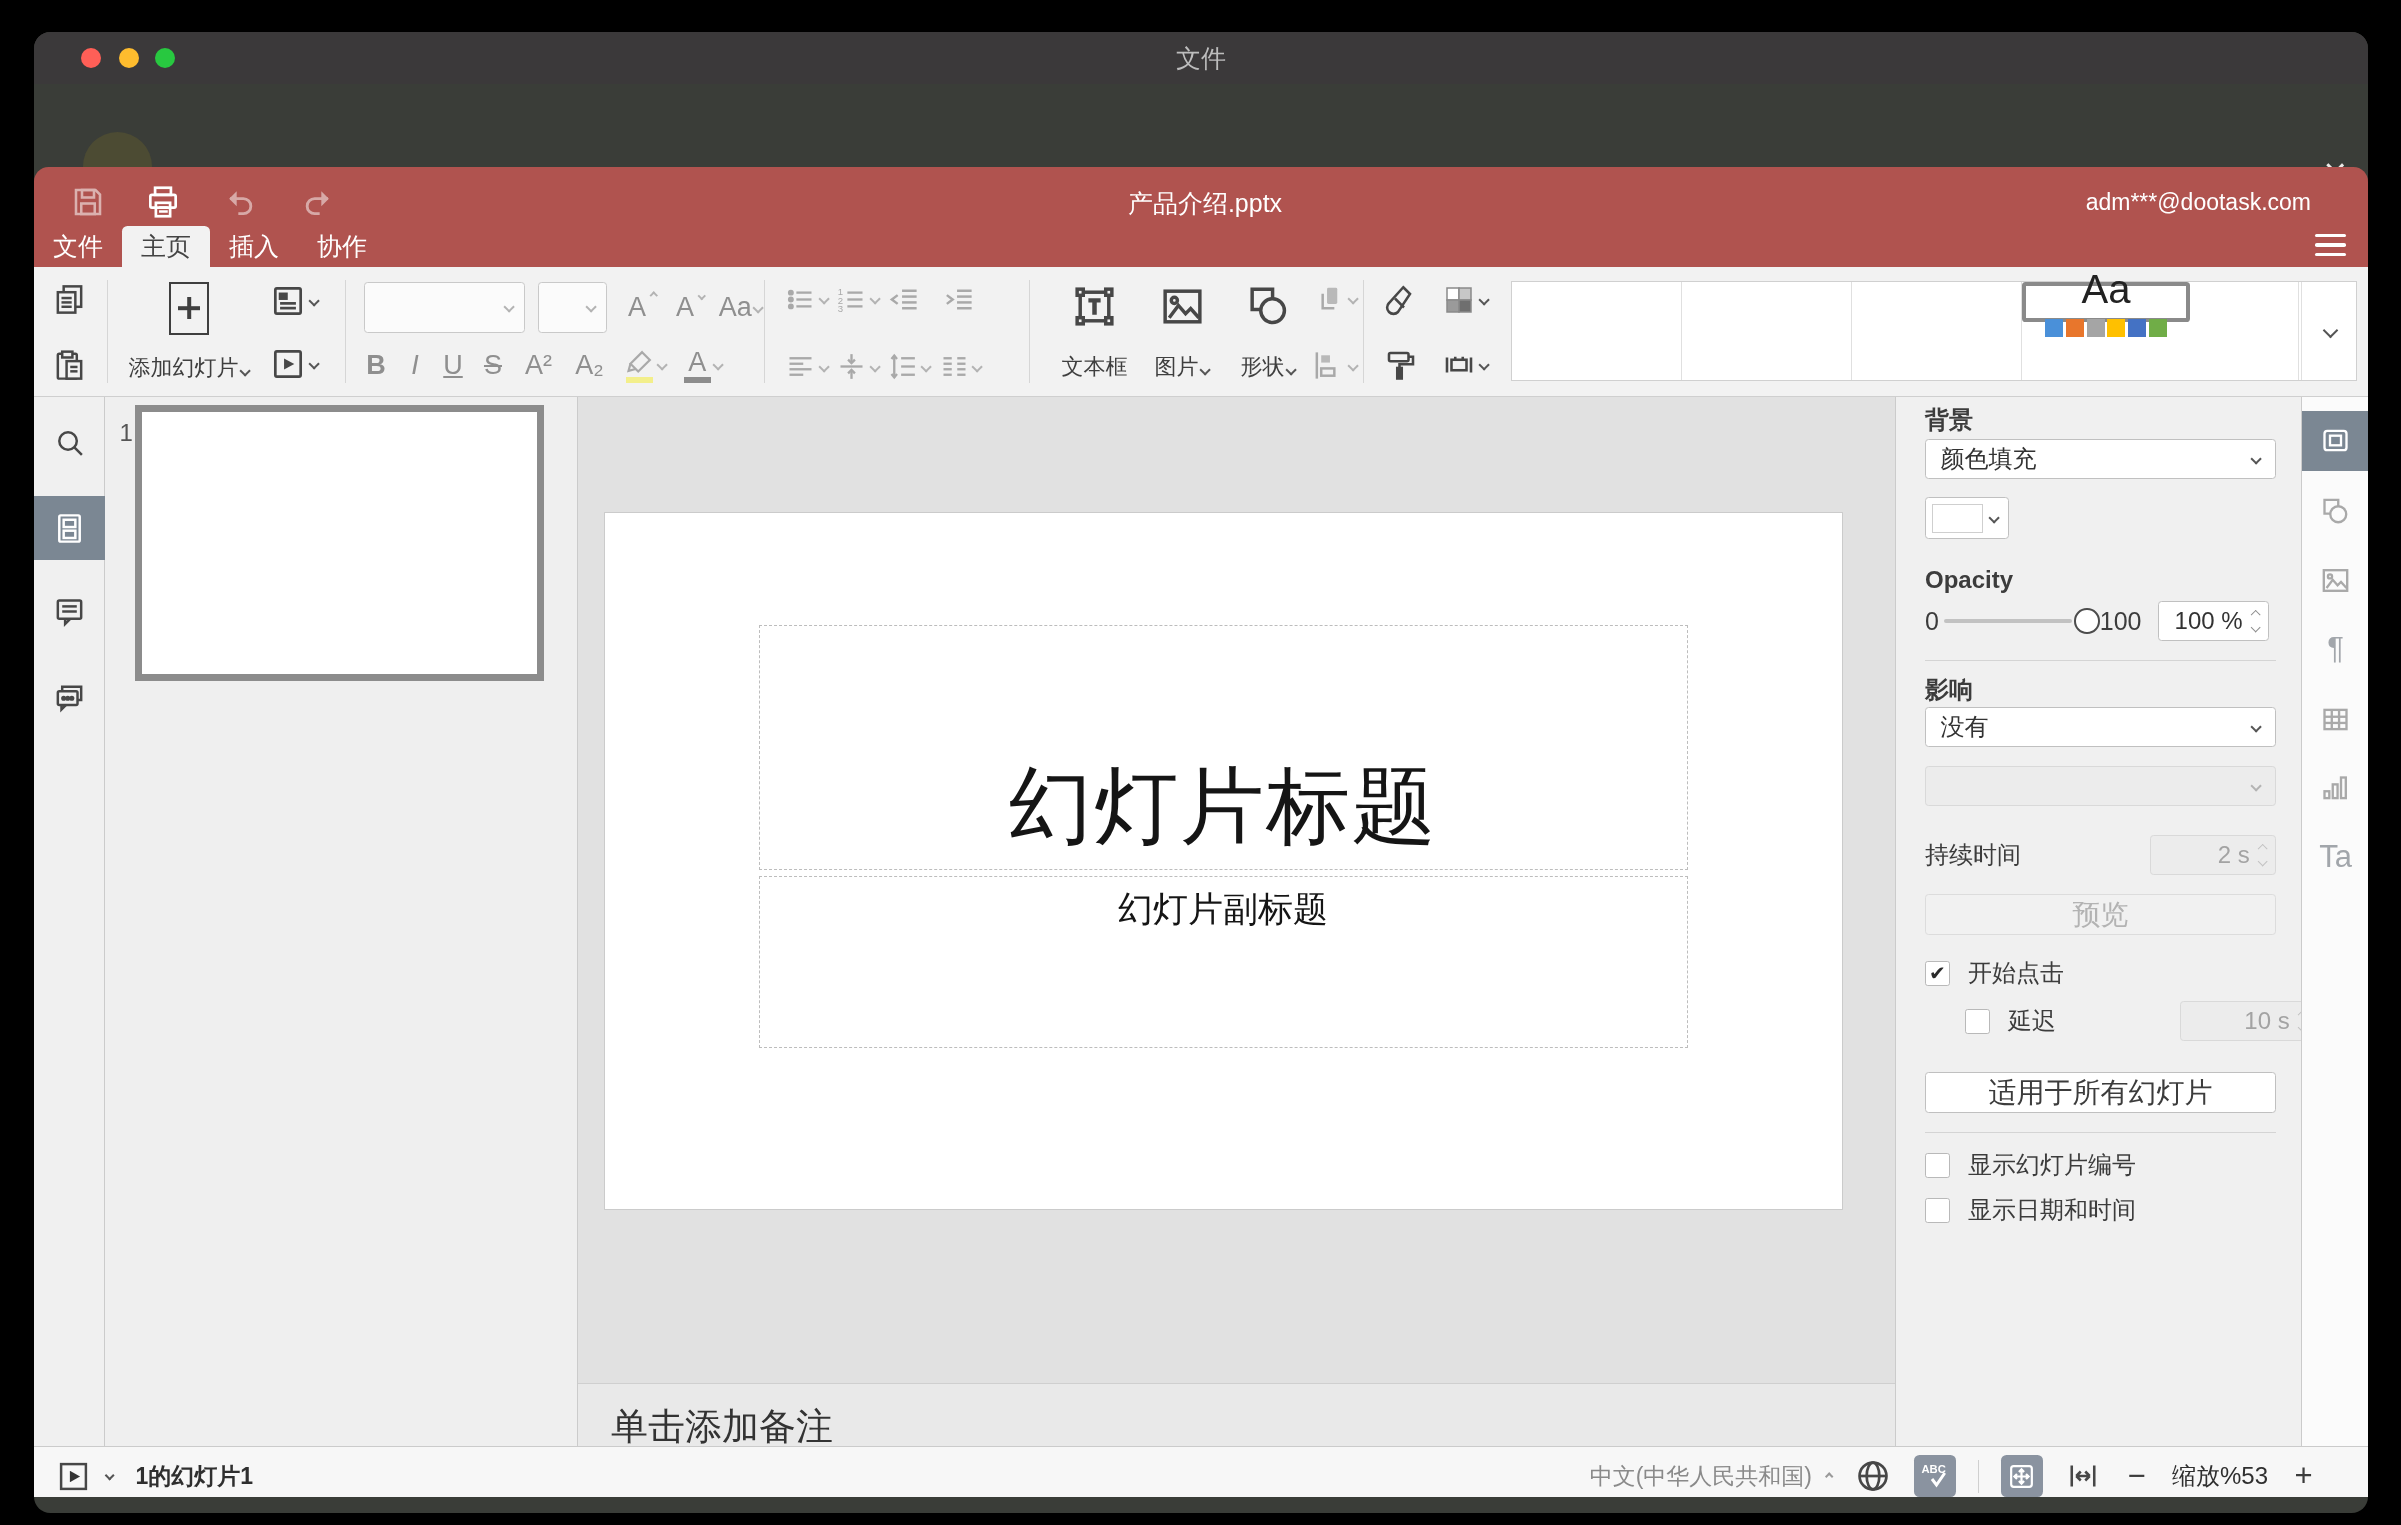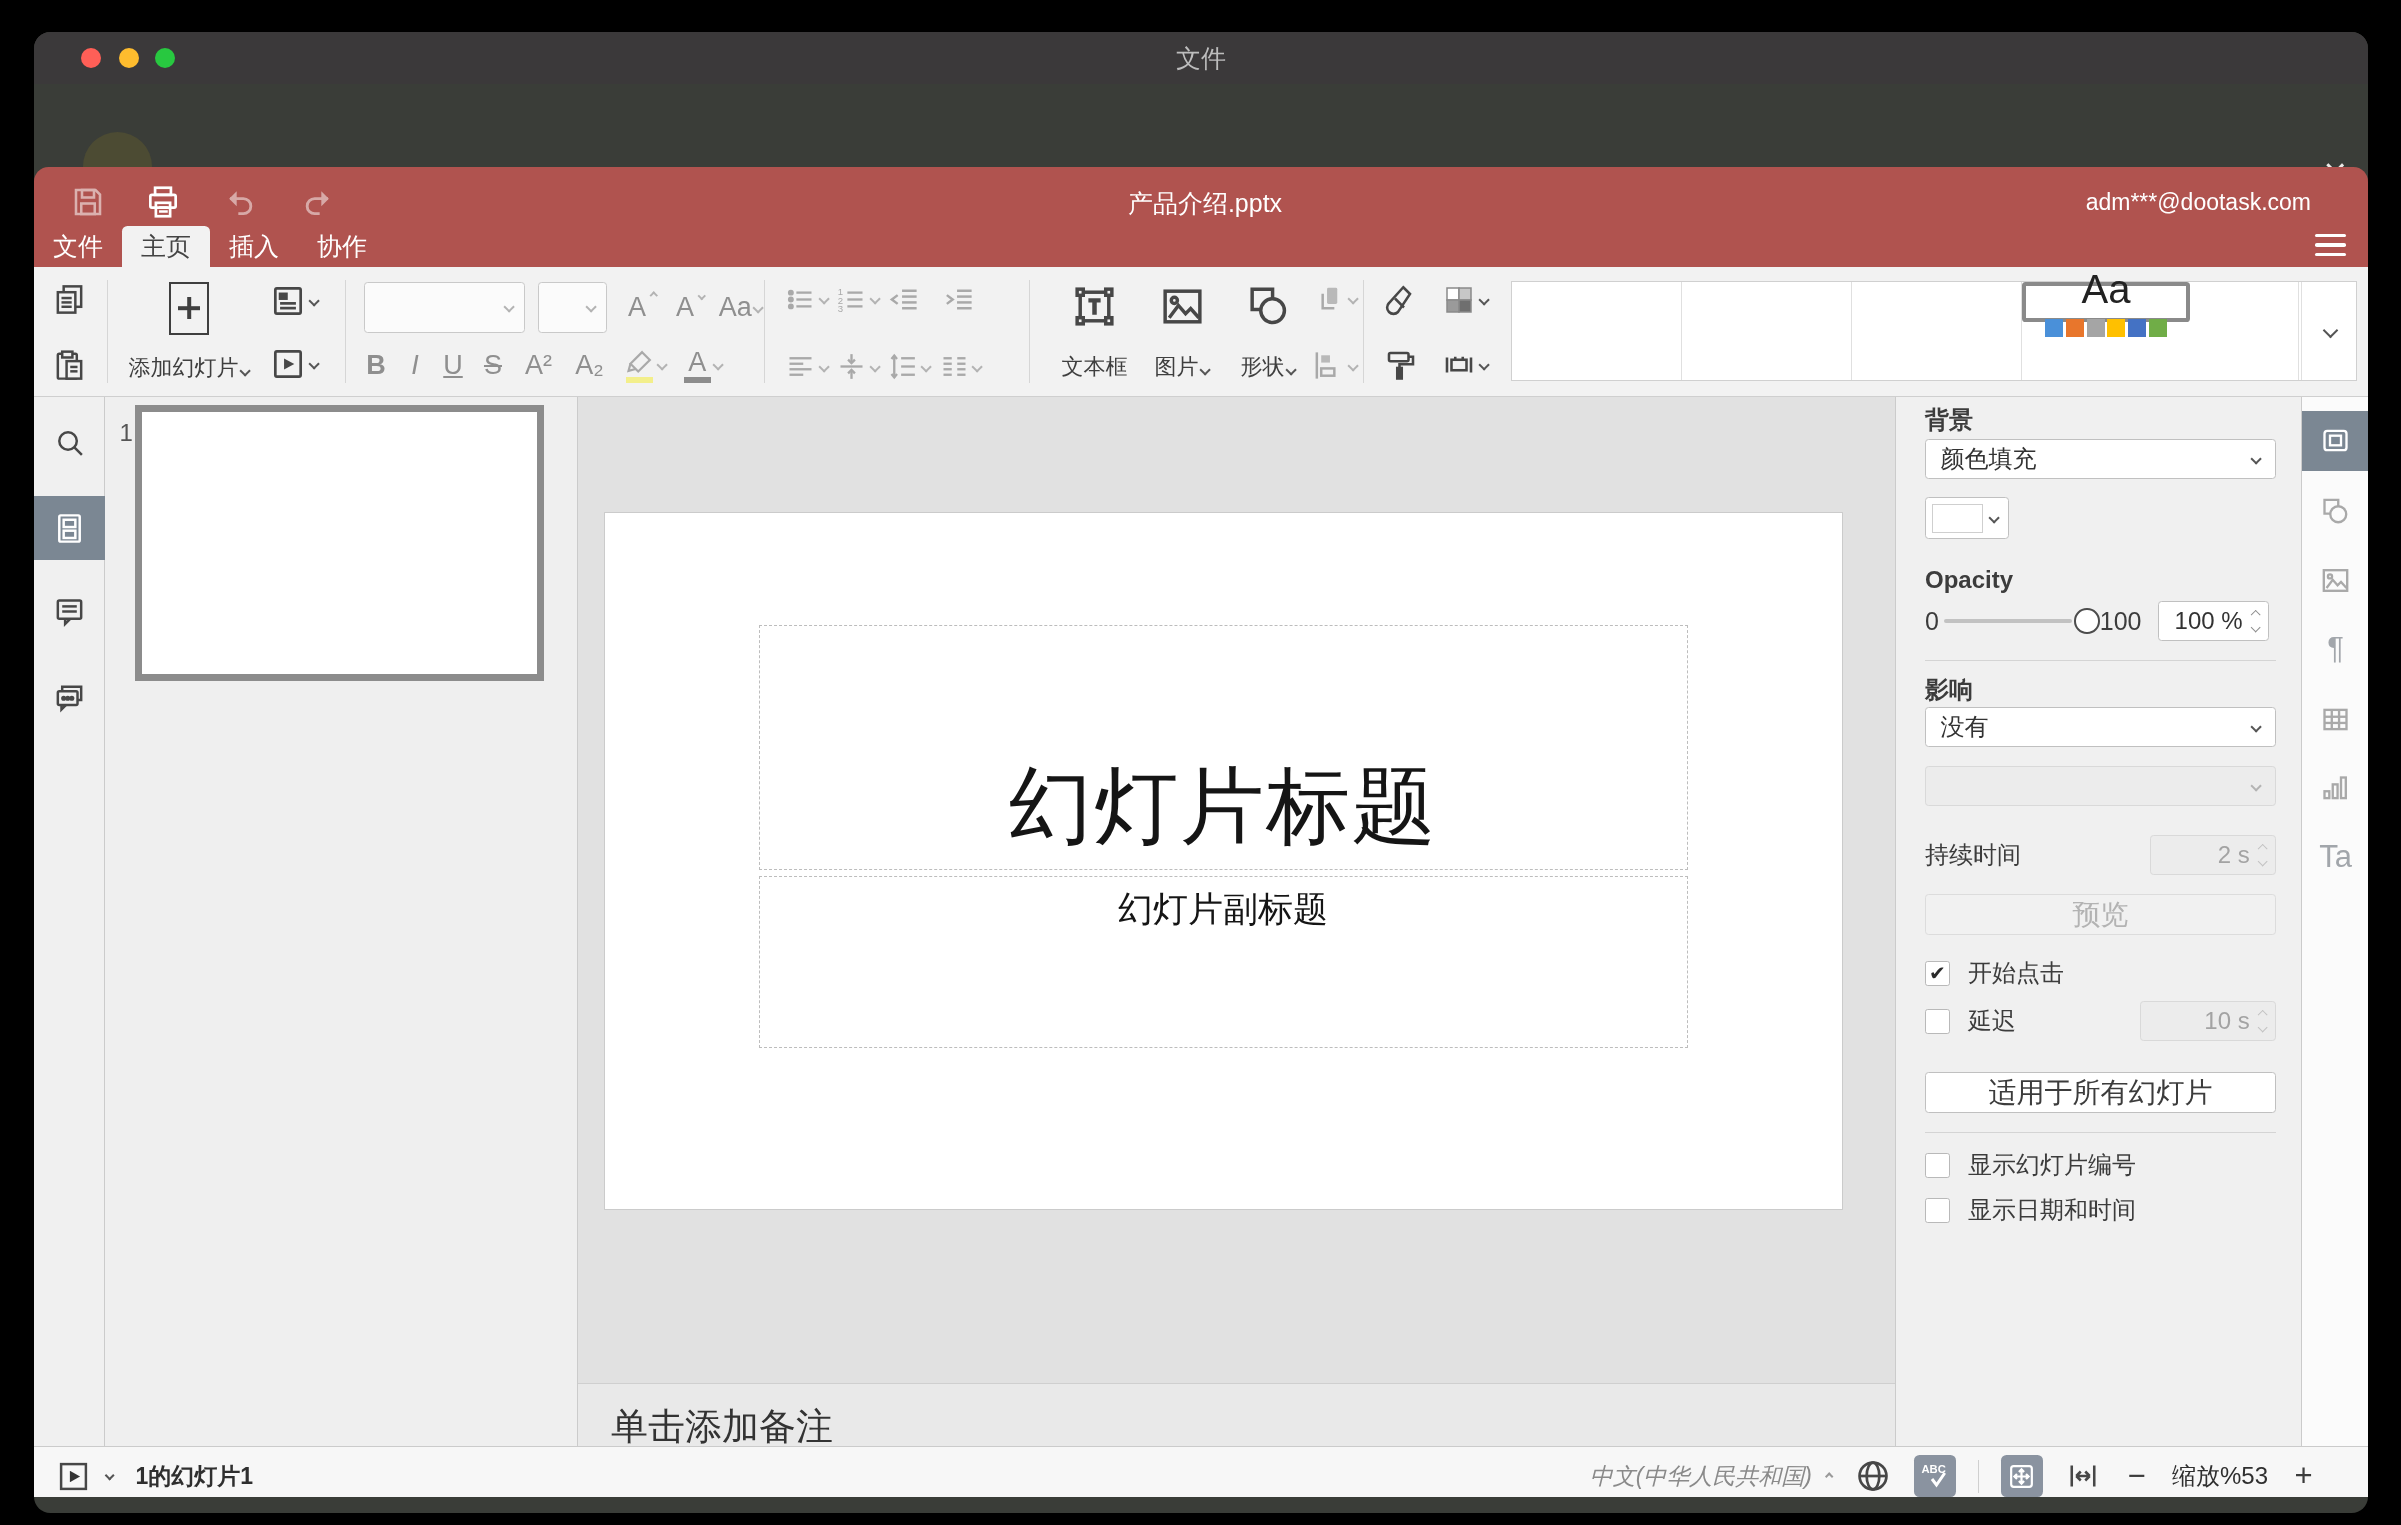--- a/index.html
+++ b/index.html
@@ -556,21 +556,21 @@
               <i class="u" style="border-color:#c2c2c2"></i>
               <i class="dn" style="border-color:#c2c2c2"></i>
             </span>
         </span>
       </div>
       <div class="rp rbtn dis" style="top:497px">预览</div>
       <div class="rp cbrow" style="top:560px">
         <span class="cb">✔</span>
         <span class="cblab">开始点击</span>
       </div>
-      <div class="rp" style="top:604px;display:flex;align-items:center;">
+      <div class="rp" style="top:604px;display:flex;align-items:center;margin-left:40px;">
         <span class="cb"></span>
         <span class="cblab" style="margin-left:18px">延迟</span>
         <span class="spin" style="width:136px;margin-left:auto">
           <span>10 s</span>
           <span class="spinarr">
               <i class="u" style="border-color:#c2c2c2"></i>
               <i class="dn" style="border-color:#c2c2c2"></i>
             </span>
         </span>
       </div>
@@ -636,21 +636,21 @@
       <span>
         <svg width="35" height="35" viewBox="0 0 24 24" class="ic">
             <rect x="3.5" y="3.5" width="17" height="17"></rect>
             <path d="M9.5 8 L16.5 12 L9.5 16 z" fill="#333" stroke="none"></path>
           </svg>
       </span>
       <i class="chv" style="width:7.3px;height:7.3px"></i>
       <span class="sbtext" style="margin-left:9px">1的幻灯片1</span>
     </div>
     <div class="sb-right">
-      <span style="display:flex;align-items:center;gap:11px;font-style:italic;">
+      <span style="display:flex;align-items:center;gap:11px;">
         <span class="langtext">中文(中华人民共和国)</span>
         <i class="chv up" style="width:6.4px;height:6.4px;border-color:#9a9a9a"></i>
       </span>
       <span>
         <svg width="38" height="38" viewBox="0 0 24 24" class="ic">
             <circle cx="12" cy="12" r="8.5"></circle>
             <ellipse cx="12" cy="12" rx="4" ry="8.5"></ellipse>
             <line x1="3.5" y1="12" x2="20.5" y2="12"></line>
           </svg>
       </span>

